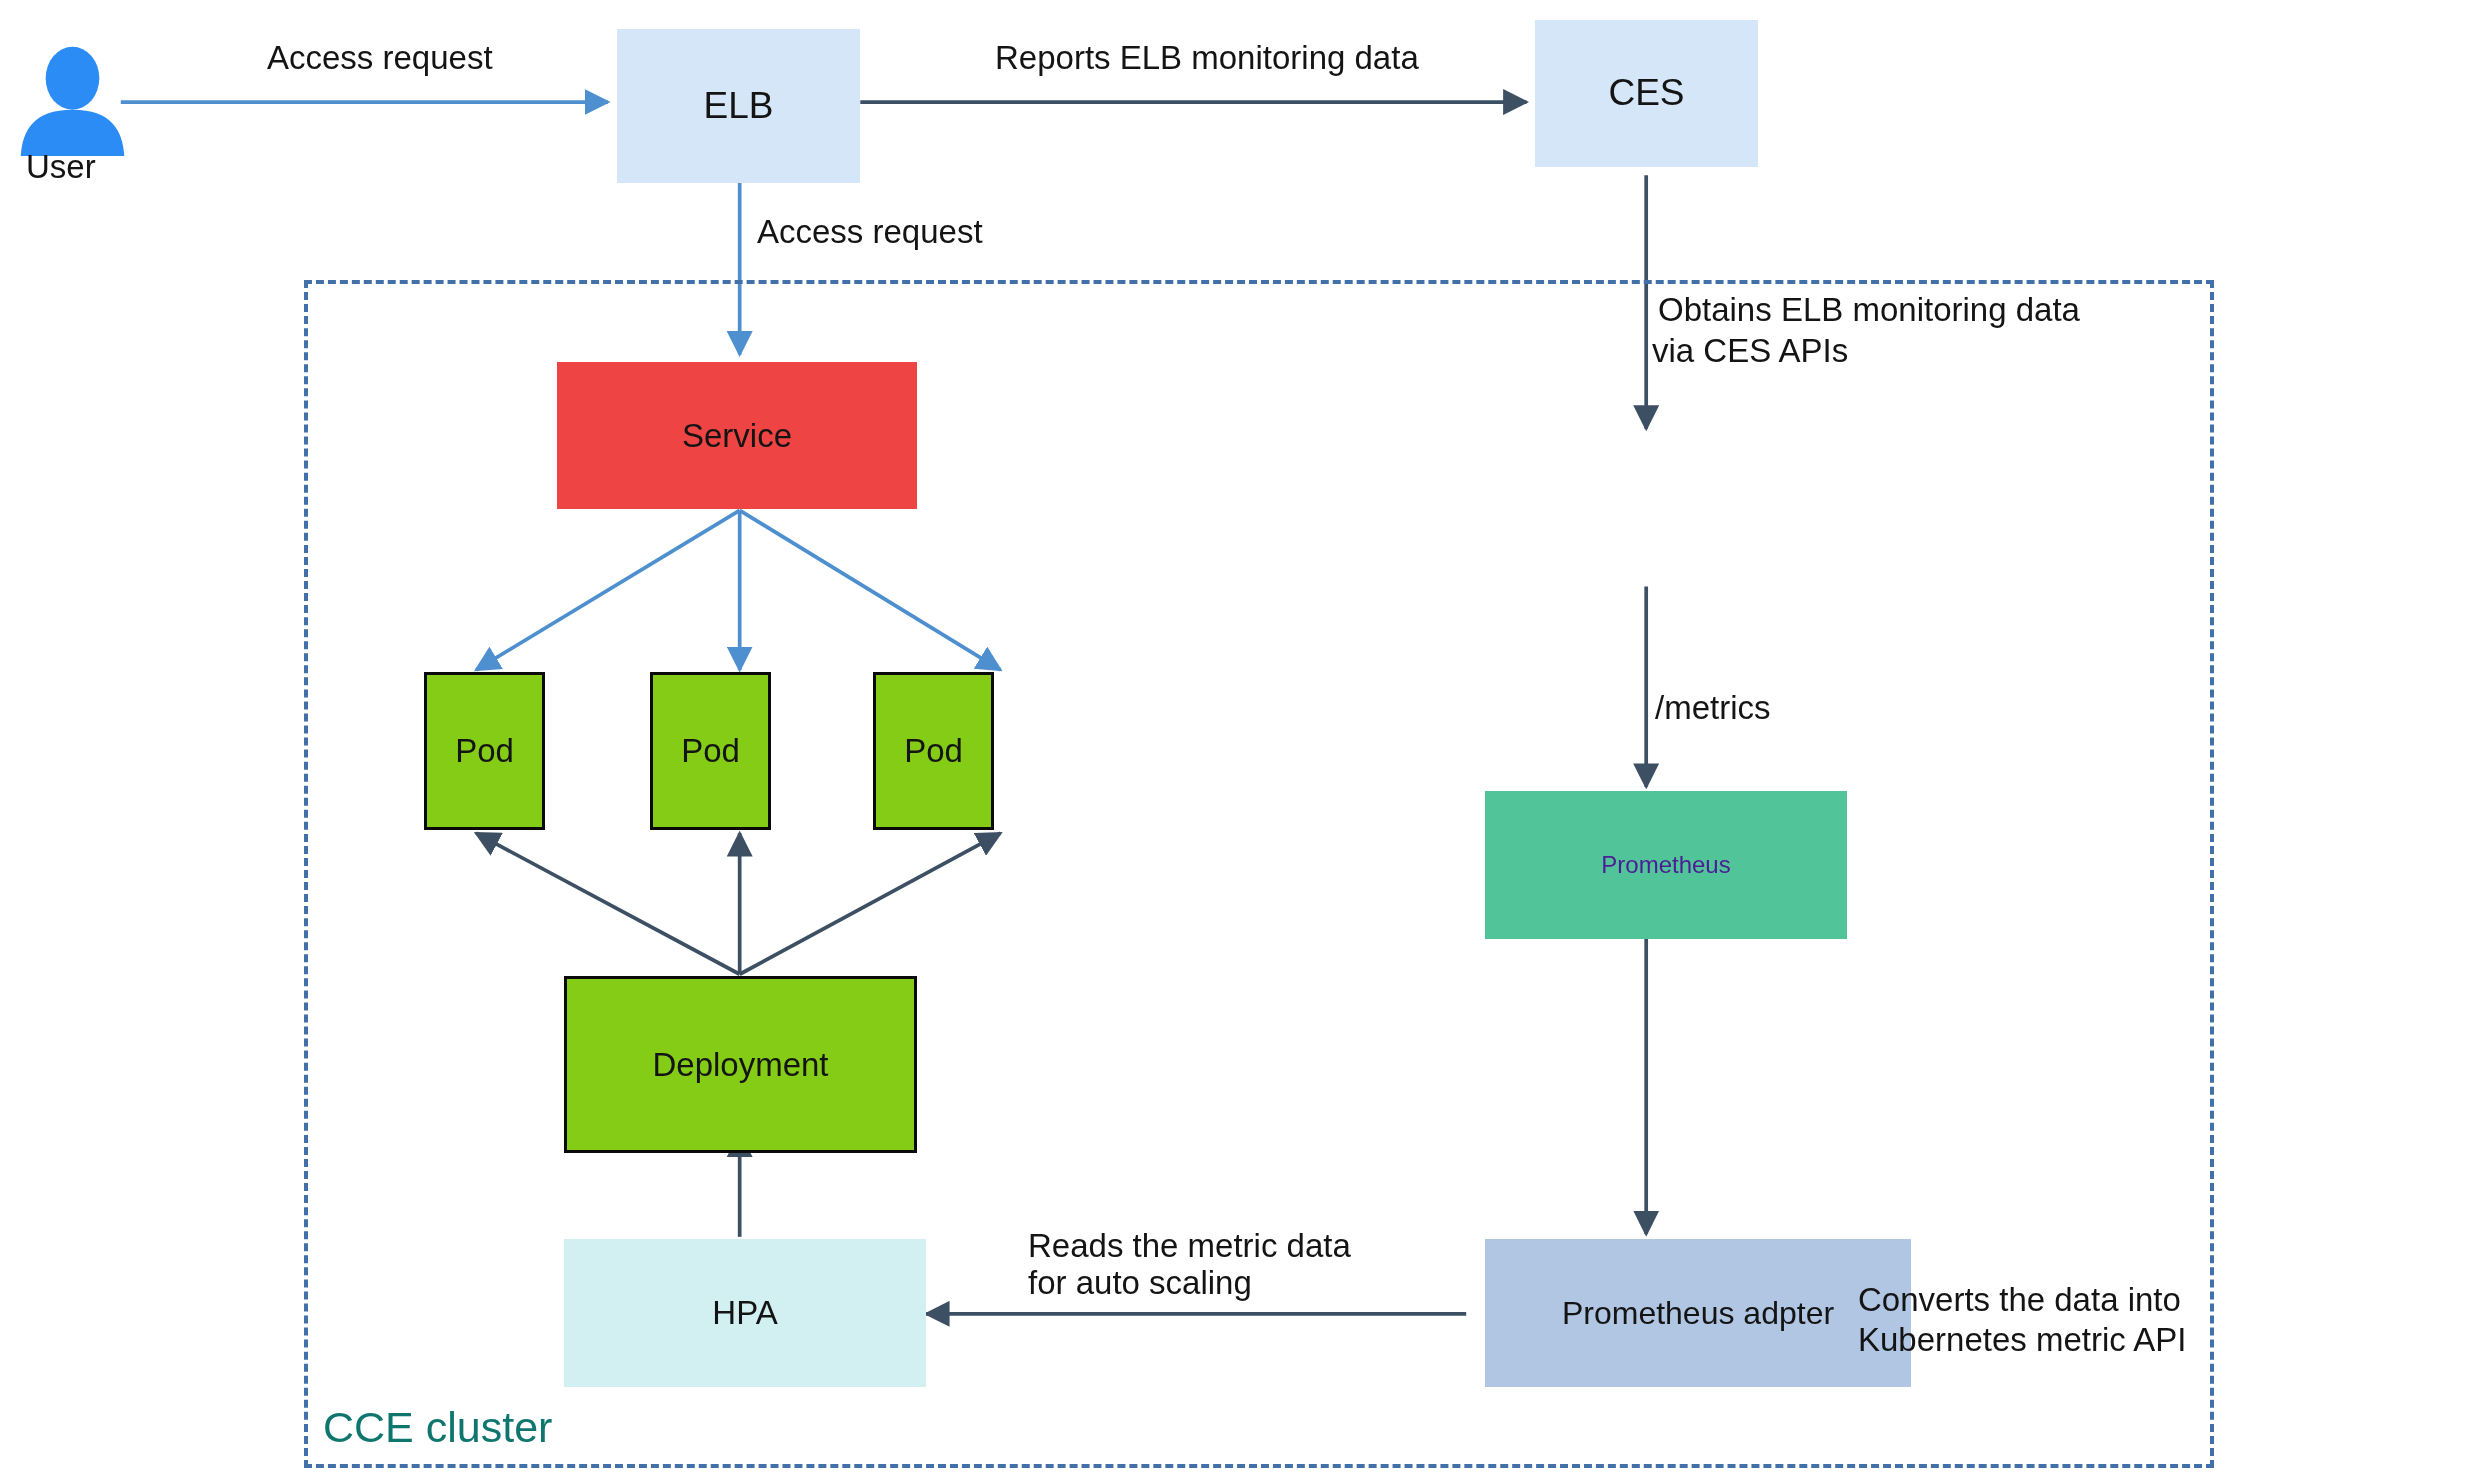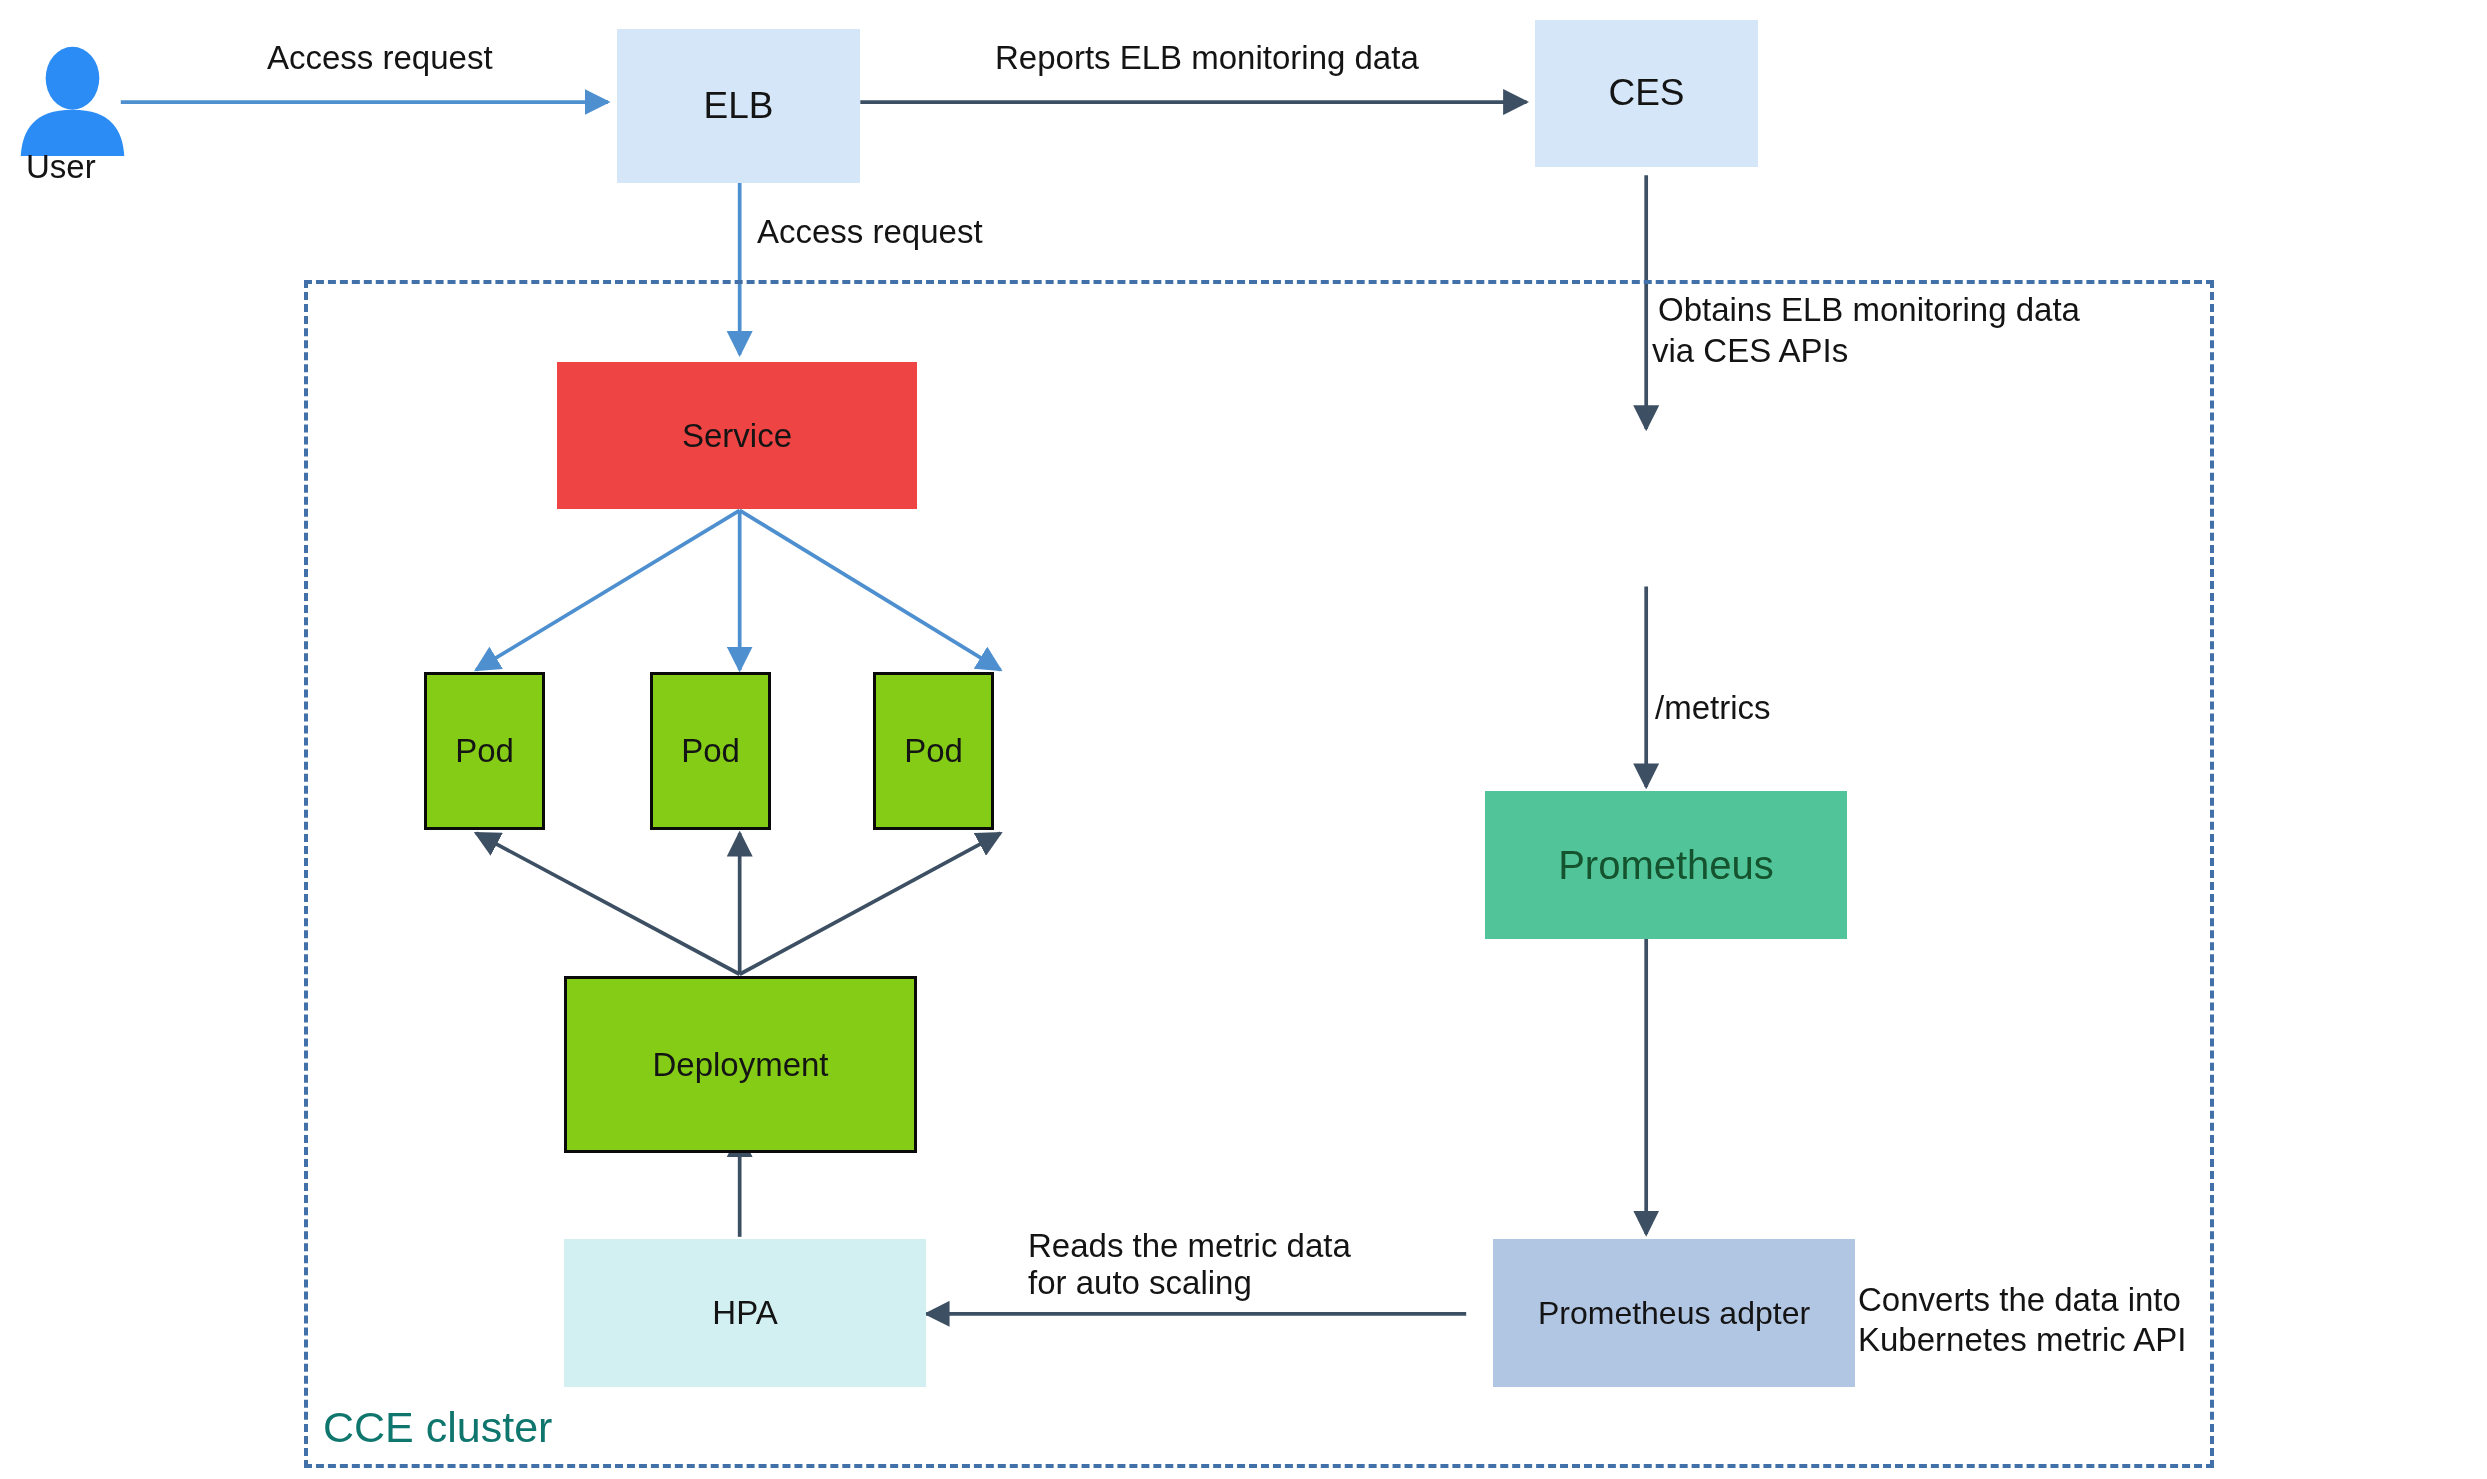--- a/index.html
+++ b/index.html
@@ -64,22 +64,22 @@
     color: #141414;
     font-size: 33px;
   }
   .skin-exporter {
     background: #2b8cf5;
     color: #ffffff;
     font-size: 32px;
   }
   .skin-prometheus {
     background: #52c49a;
-    color: #14532d;
-    font-size: 40px;
+    color: #4c1d95;
+    font-size: 24px;
     justify-content: center;
   }
   .skin-adapter {
     background: #b1c6e3;
     color: #141414;
     font-size: 32px;
   }
   
   .cluster-box {
     position: absolute;
@@ -213,21 +213,21 @@
 
   <div class="node skin-hpa" style="left:564px; top:1239px; width:362px; height:148px;">
     <span class="node-label">HPA</span>
   </div>
 
 
   <div class="node skin-prometheus" style="left:1485px; top:791px; width:362px; height:148px;">
     <span class="node-label">Prometheus</span>
   </div>
 
-  <div class="node skin-adapter" style="left:1485px; top:1239px; width:362px; height:148px;margin-left:8px;">
+  <div class="node skin-adapter" style="left:1485px; top:1239px; width:426px; height:148px;">
     <span class="node-label">Prometheus adpter</span>
   </div>
 
   <div class="edge-text" style="left:267px; top:39px;">Access request</div>
 
   <div class="edge-text" style="left:995px; top:39px;">Reports ELB monitoring data</div>
 
   <div class="edge-text" style="left:757px; top:213px;">Access request</div>
 
   <div class="edge-text" style="left:1658px; top:291px;">Obtains ELB monitoring data</div>

